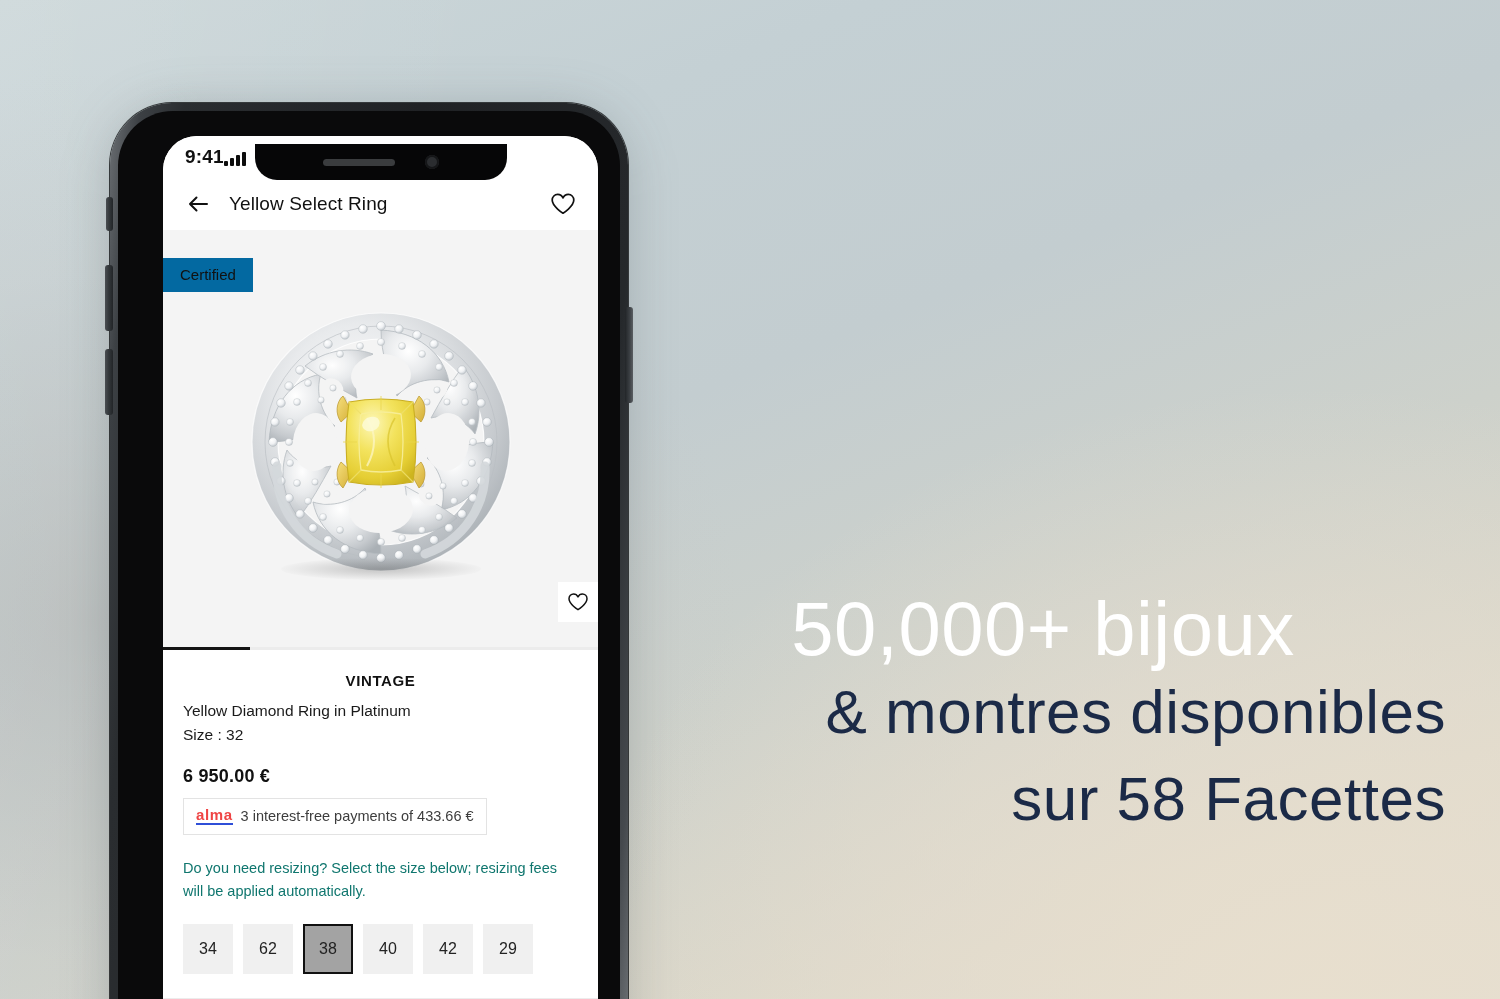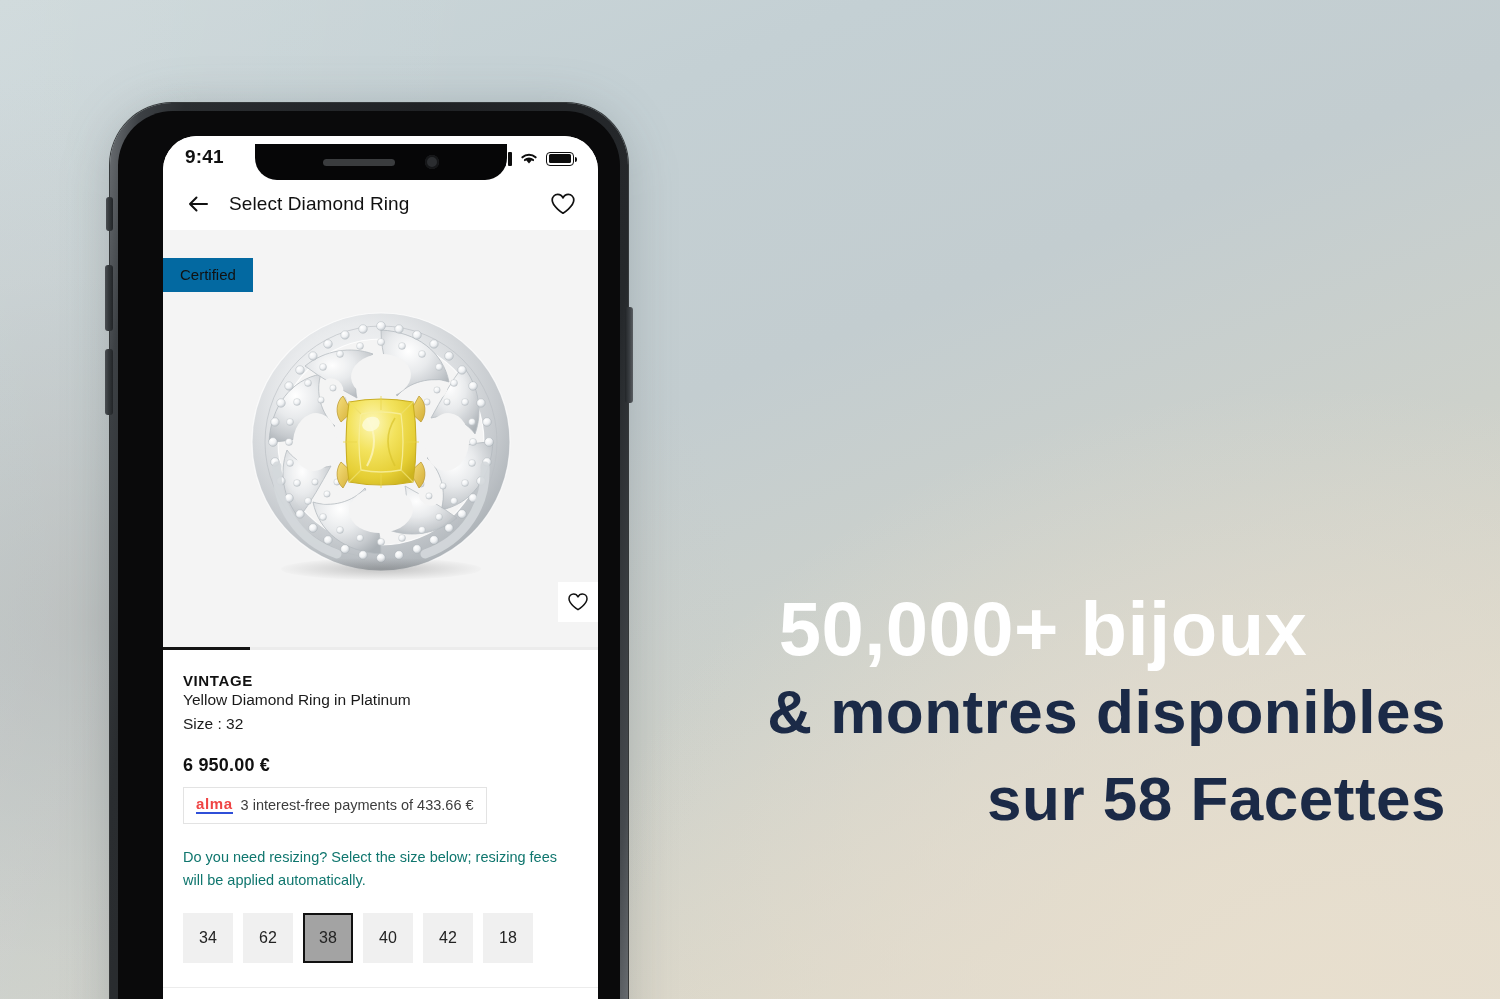--- a/index.html
+++ b/index.html
@@ -37,21 +37,21 @@
     position: absolute;
     left: 640px;
     top: 590px;
     width: 810px;
     text-align: right;
     z-index: 4;
   }
   .mk-line {
     display: block;
     font-family: "Liberation Sans", sans-serif;
-    font-weight: 700;
+    font-weight: 400;
     letter-spacing: 0.5px;
     white-space: nowrap;
   }
   .mk-line-1 {
     font-size: 76px;
     line-height: 1.02;
     color: #ffffff;
     text-align: center;
     padding-right: 4px;
   }
@@ -159,21 +159,20 @@
     background: #2b2d30;
     box-shadow: inset 0 0 0 2px #151618;
   }
 
   
   .statusbar {
     position: relative;
     height: 34px;
     display: flex;
     align-items: center;
-    justify-content: space-between;
     padding: 0 24px 8px 22px;
     background: #ffffff;
     z-index: 20;
   }
   .status-time {
     font-size: 19px;
     font-weight: 700;
     color: #111111;
     letter-spacing: 0.2px;
     padding-top: 8px;
@@ -287,21 +286,22 @@
   
   .details {
     background: #ffffff;
     padding: 22px 20px 0;
   }
   .brand {
     font-size: 15px;
     font-weight: 700;
     letter-spacing: 0.6px;
     color: #111111;
-    margin-bottom: 2px;
+    margin-bottom: 13px;
+    text-align: center;
   }
   .prod-name {
     font-size: 15.5px;
     color: #1a1a1a;
     margin-bottom: 6px;
   }
   .prod-size {
     font-size: 15.5px;
     color: #1a1a1a;
     margin-bottom: 22px;
@@ -414,21 +414,21 @@
               <div class="ic-battery">
                   <span></span>
                 </div>
             </div>
           </div>
 
           <div class="navbar">
             <svg class="nav-back" viewBox="0 0 26 26">
               <path d="M22 13 H5 M11.5 6.5 L5 13 L11.5 19.5" stroke="#111" stroke-width="2" fill="none" stroke-linecap="round" stroke-linejoin="round"></path>
             </svg>
-            <div class="nav-title">Select Diamond Ring</div>
+            <div class="nav-title">Yellow Select Ring</div>
             <svg class="nav-heart" viewBox="0 0 26 24">
               <path d="M13 21.2 C13 21.2 2.2 14.4 2.2 8.1 C2.2 4.8 4.7 2.4 7.7 2.4 C10 2.4 12 3.8 13 5.9 C14 3.8 16 2.4 18.3 2.4 C21.3 2.4 23.8 4.8 23.8 8.1 C23.8 14.4 13 21.2 13 21.2 Z" stroke="#111" stroke-width="1.7" fill="none" stroke-linejoin="round"></path>
             </svg>
           </div>
 
           <div class="gallery">
             <div class="badge-certified">Certified</div>
 
             <div class="ring-stage">
               <div class="ring-shadow"></div>
@@ -616,21 +616,21 @@
             </div>
 
             <div class="resize-note">Do you need resizing? Select the size below; resizing fees will be applied automatically.</div>
 
             <div class="size-row">
               <div class="size-chip">34</div>
               <div class="size-chip">62</div>
               <div class="size-chip selected">38</div>
               <div class="size-chip">40</div>
               <div class="size-chip">42</div>
-              <div class="size-chip">18</div>
+              <div class="size-chip">29</div>
             </div>
 
             <div class="cta-divider"></div>
             
           </div>
 
         </div>
       </div>
     </div>
   </div>

